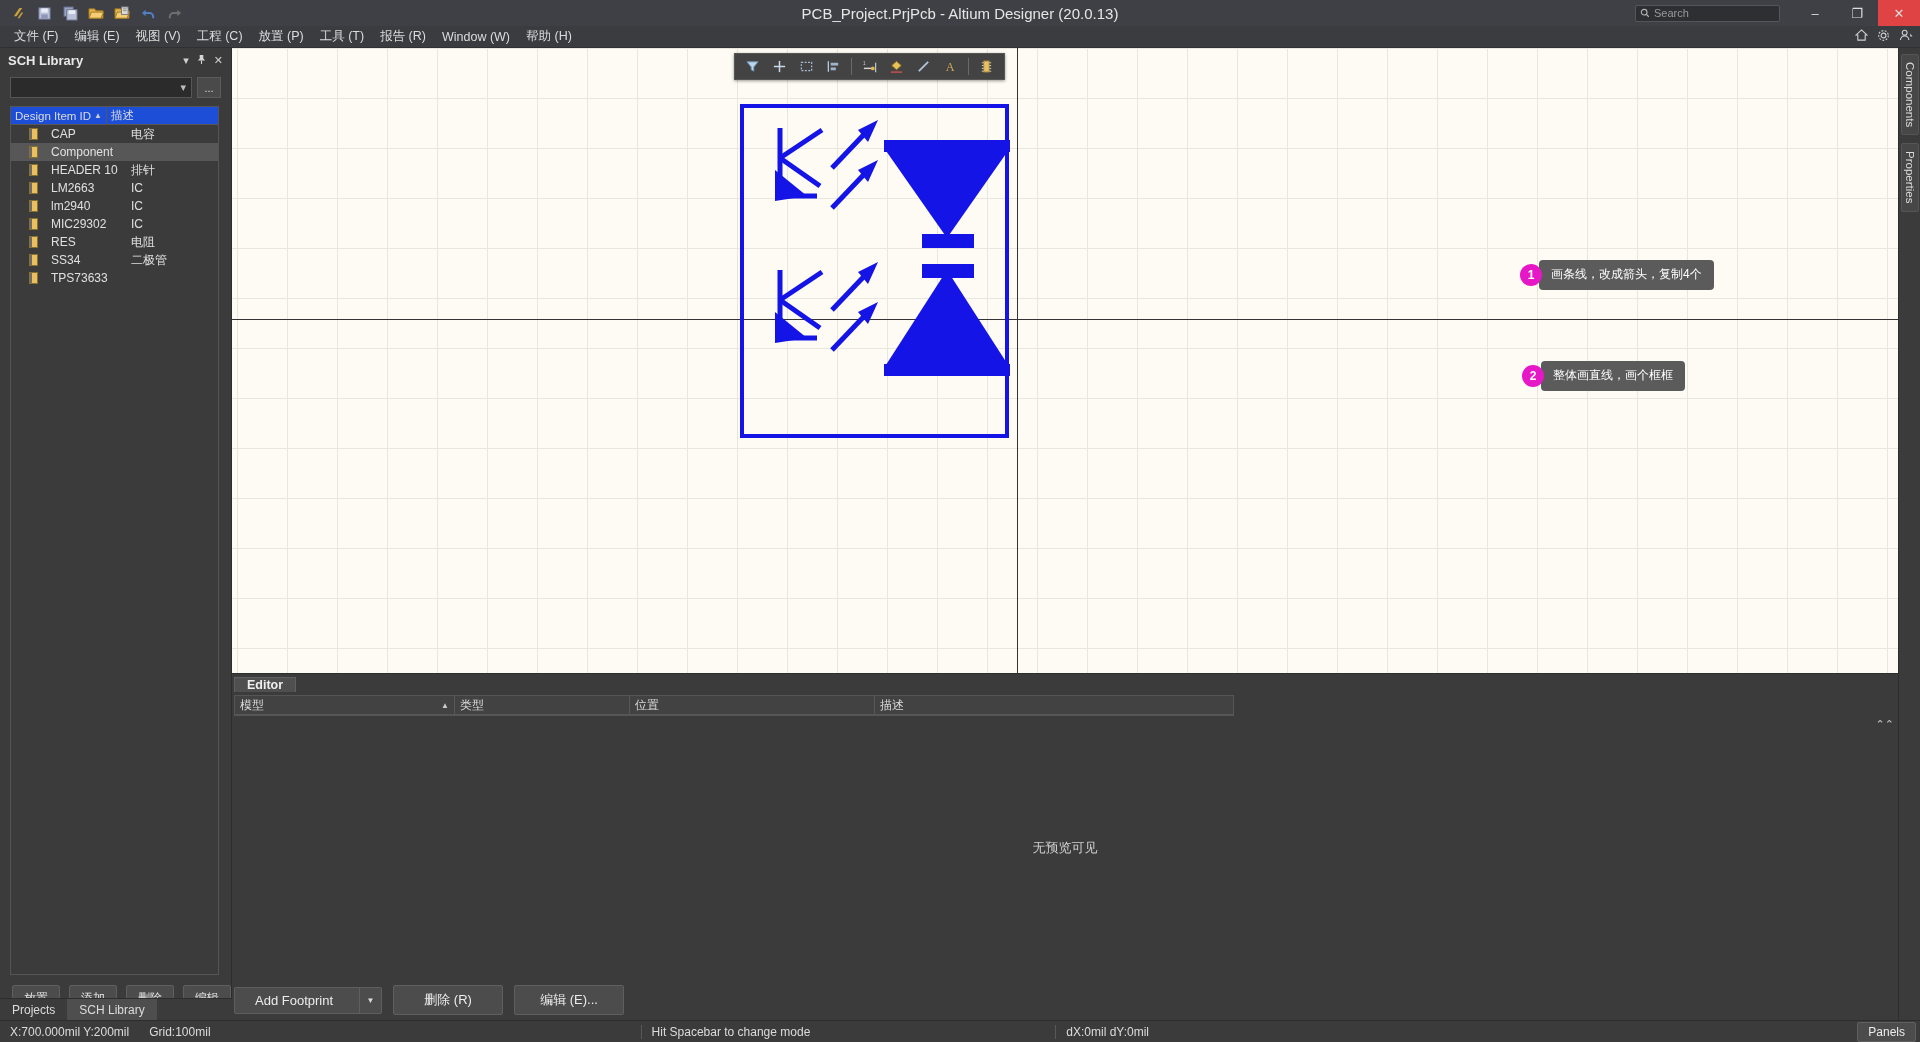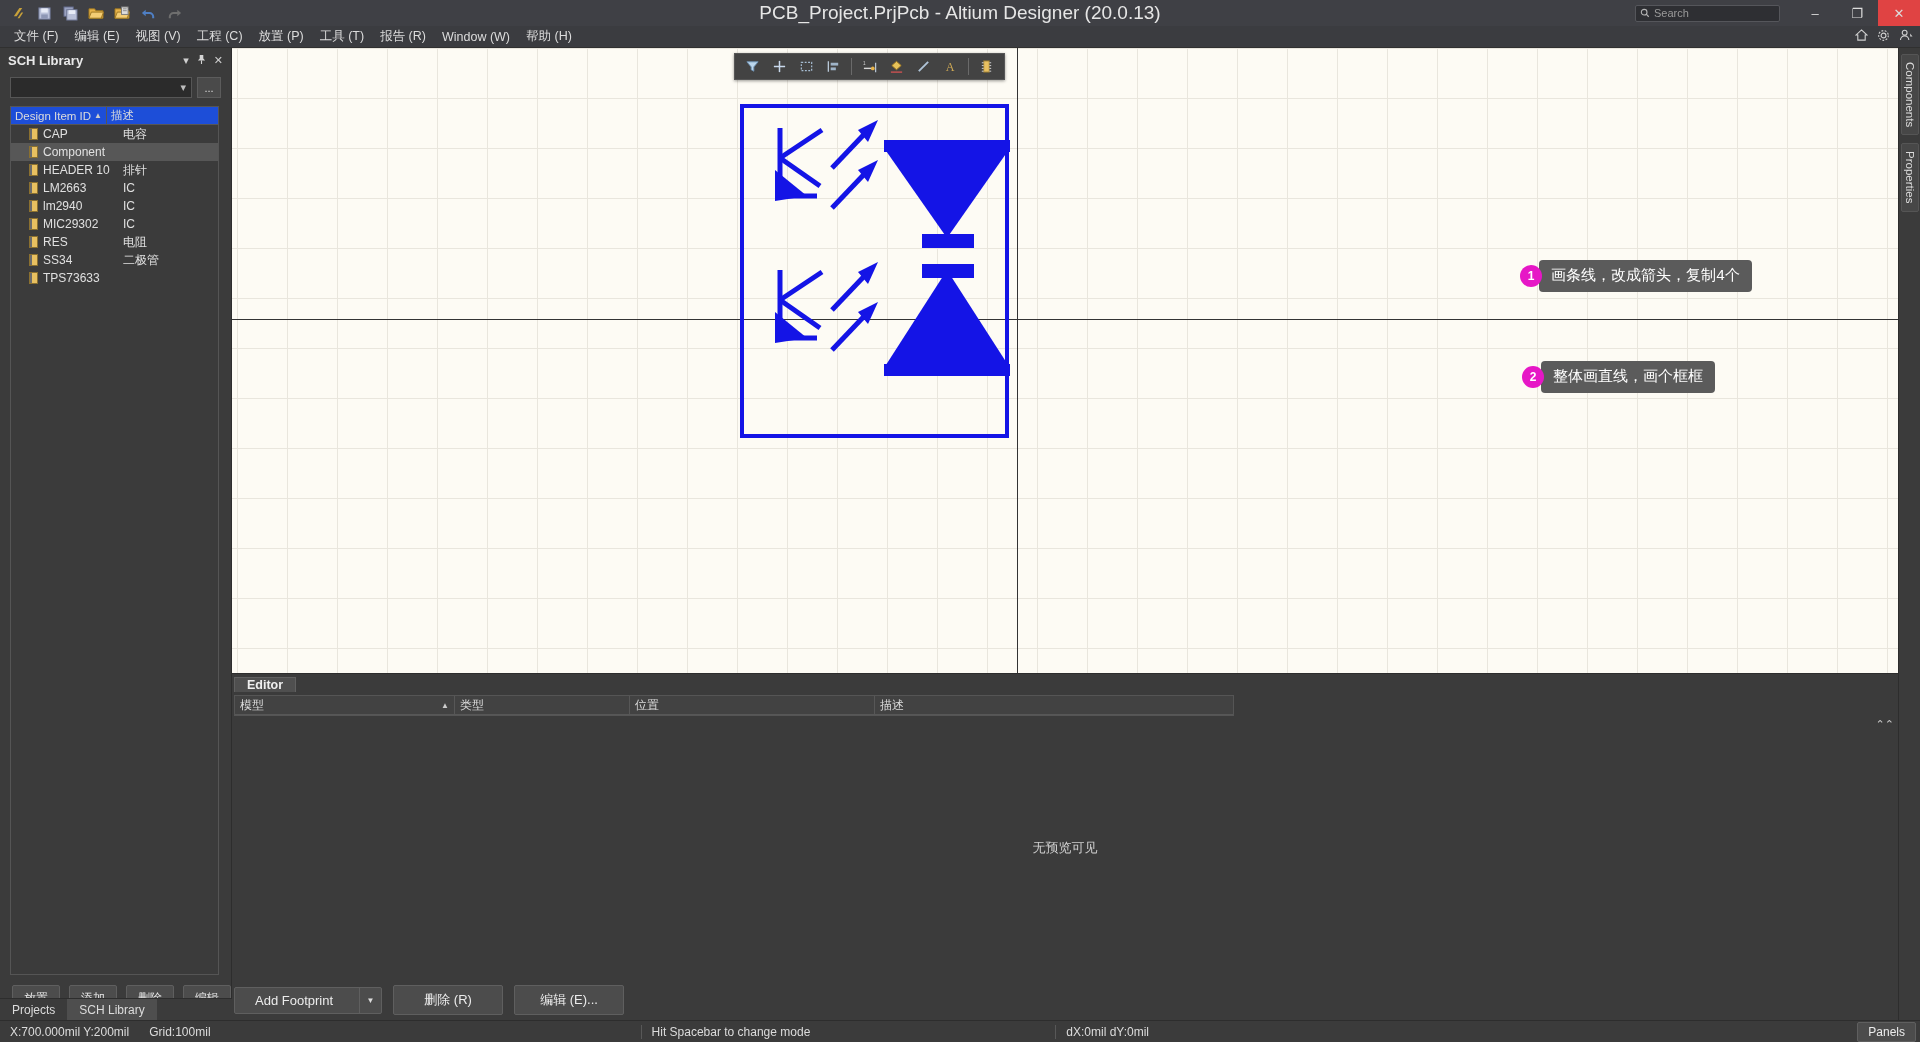--- a/index.html
+++ b/index.html
@@ -24,21 +24,21 @@
   }
   .tb-icons { display: flex; align-items: center; padding-left: 6px; gap: 2px; }
   .tb-ico {
     width: 24px; height: 22px;
     display: flex; align-items: center; justify-content: center;
     font-size: 14px; line-height: 1;
   }
   .tb-title {
     position: absolute; left: 0; right: 0;
     text-align: center;
-    font-size: 19px; color: #e6e6e6;
+    font-size: 15px; color: #e6e6e6;
     pointer-events: none;
   }
   .tb-right {
     margin-left: auto; display: flex; align-items: center; height: 100%;
   }
   .searchbox {
     width: 145px; height: 17px;
     background: #2e2f33;
     border: 1px solid #55565b;
     border-radius: 2px;
@@ -145,21 +145,21 @@
   }
   .lp-row.selected { background: #575757; }
   .lp-row .icon-chip {
     width: 9px; height: 12px;
     background: linear-gradient(90deg,#6b6b6b 0 2px, #e8c060 2px 9px);
     border: 1px solid #8a7030;
     margin-right: 5px;
     flex: 0 0 auto;
     position: relative;
   }
-  .lp-row .cell-id { width: 80px; white-space: nowrap; overflow: hidden; }
+  .lp-row .cell-id { width: 80px; white-space: nowrap; overflow: hidden; margin-left: 8px; }
   .lp-row .cell-desc { flex: 1; white-space: nowrap; }
 
   .lp-buttons {
     display: flex; gap: 9px;
     padding: 10px 10px 8px 12px;
   }
   .btn {
     background: #4c4c4c;
     border: 1px solid #5f5f5f;
     color: #e8e8e8;
@@ -257,23 +257,23 @@
     font-size: 12px; font-weight: bold;
     z-index: 2;
   }
   .callout .bubble {
     position: relative;
     margin-left: -3px;
     background: #5b5b5b;
     color: #fff;
     border-radius: 4px;
     padding: 6px 12px 7px 12px;
-    font-size: 15px;
+    font-size: 12px;
     white-space: nowrap;
-    font-family: Liberation Mono, monospace;
+    font-family: Liberation Sans, sans-serif;
   }
   .callout .bubble:before {
     content: "";
     position: absolute;
     left: -6px; top: 50%;
     transform: translateY(-50%);
     border-top: 7px solid transparent;
     border-bottom: 7px solid transparent;
     border-right: 7px solid #5b5b5b;
   }

